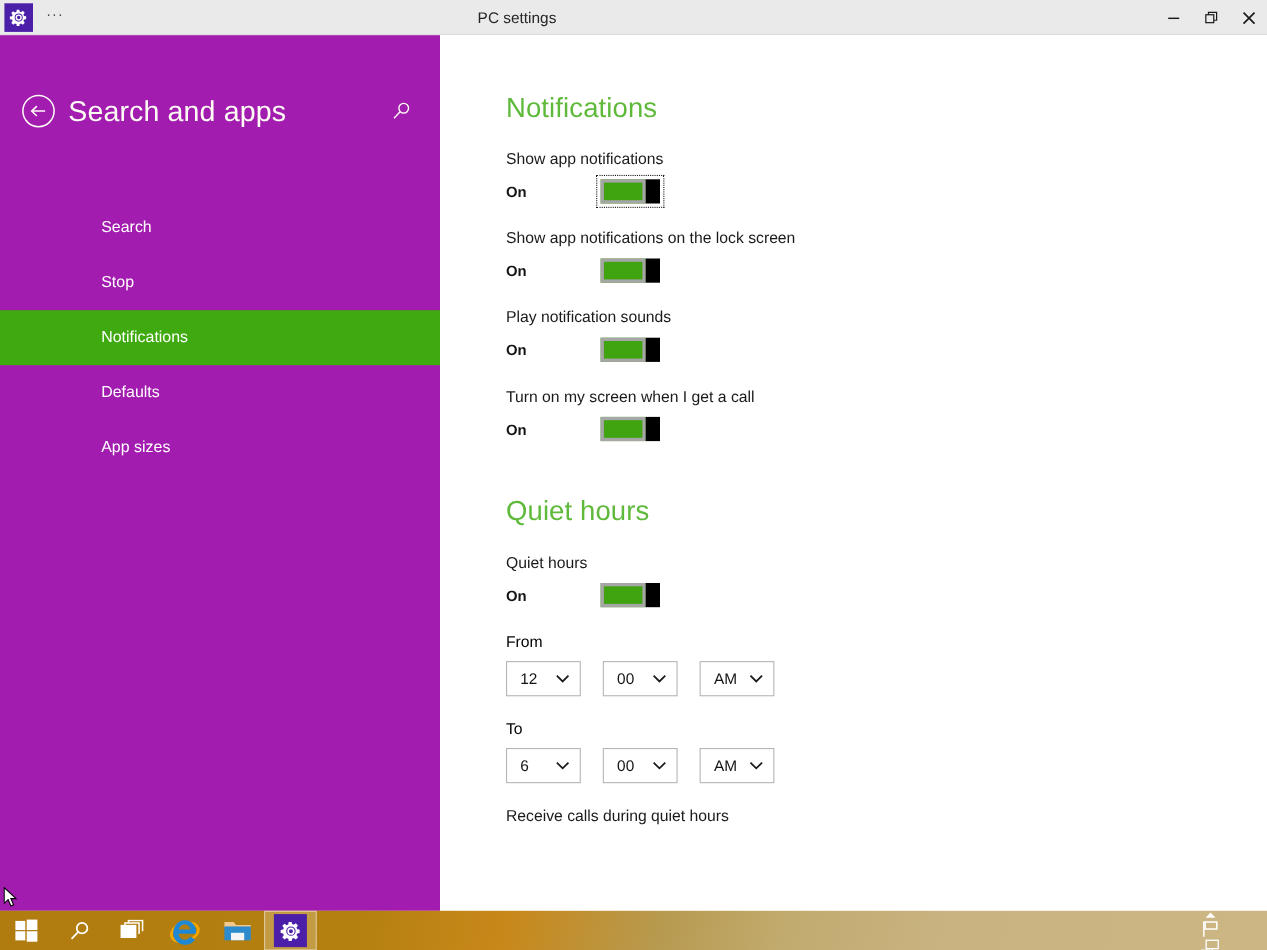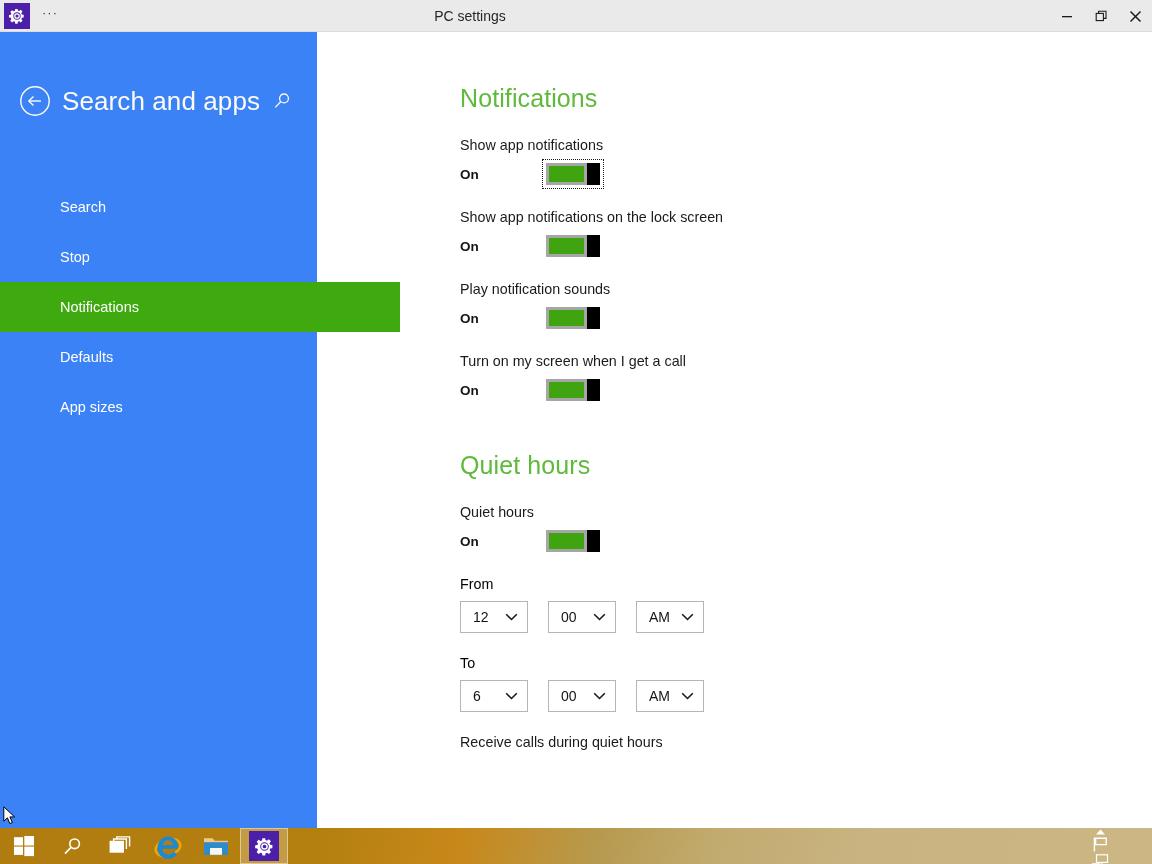--- a/index.html
+++ b/index.html
@@ -74,23 +74,23 @@
     display: flex;
     align-items: center;
     justify-content: center;
   }
   .tb-btn svg { display: block; }
 
   
   .sidebar {
     position: absolute;
     left: 0; top: 32px;
-    width: 317px;
+    width: 400px;
     height: 796px;
-    background: #3b82f6;
+    background: #a21caf;
   }
   .sb-header {
     position: absolute;
     left: 0; top: 46px;
     width: 400px;
     height: 46px;
     display: flex;
     align-items: center;
   }
   .sb-back {
@@ -121,21 +121,21 @@
 
   .sb-nav {
     position: absolute;
     left: 0; top: 150px;
     width: 400px;
   }
   .sb-item {
     height: 50px;
     display: flex;
     align-items: center;
-    padding-left: 60px;
+    padding-left: 92px;
     font-size: 14.5px;
     color: #ffffff;
   }
   .sb-item.selected {
     background: #3faa0f;
   }
 
   
   .content {
     position: absolute;

